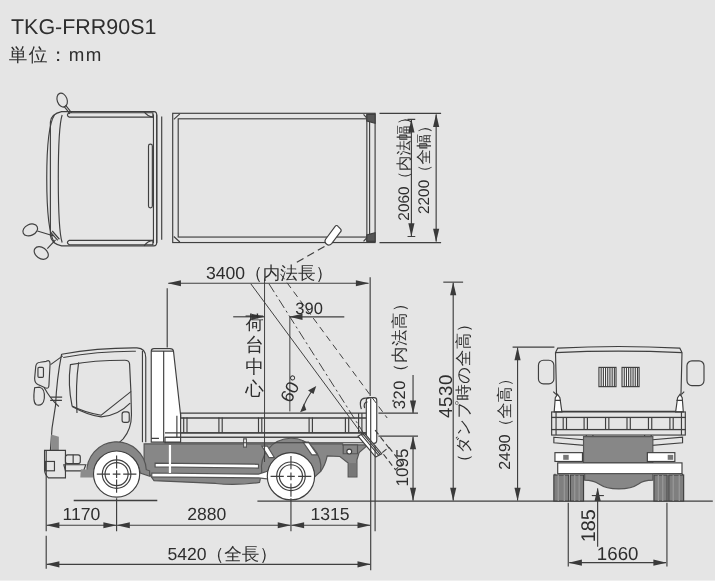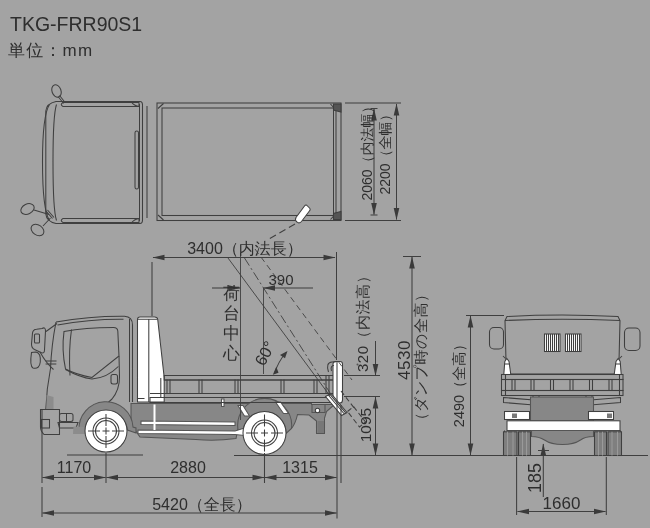--- a/index.html
+++ b/index.html
@@ -1,16 +1,16 @@
 <!DOCTYPE html>
 <html><head>
 <meta charset="utf-8">
 <style>
   html,body{margin:0;padding:0;background:#fff;}
-  #page{position:relative;width:650px;height:528px;background:#a3a3a3;overflow:hidden;
+  #page{position:relative;width:650px;height:528px;background:#e5e5e5;overflow:hidden;
         font-family:"Liberation Sans", sans-serif;}
   svg{position:absolute;left:0;top:0;}
   text{fill:#2e2e2e;}
 </style>
 </head>
 <body>
 <div id="page">
 <svg width="650" height="528" viewBox="0 0 650 528">
 <defs>
 <marker id="ar" markerWidth="13" markerHeight="7" refX="12" refY="3.5" orient="auto" markerUnits="userSpaceOnUse">

